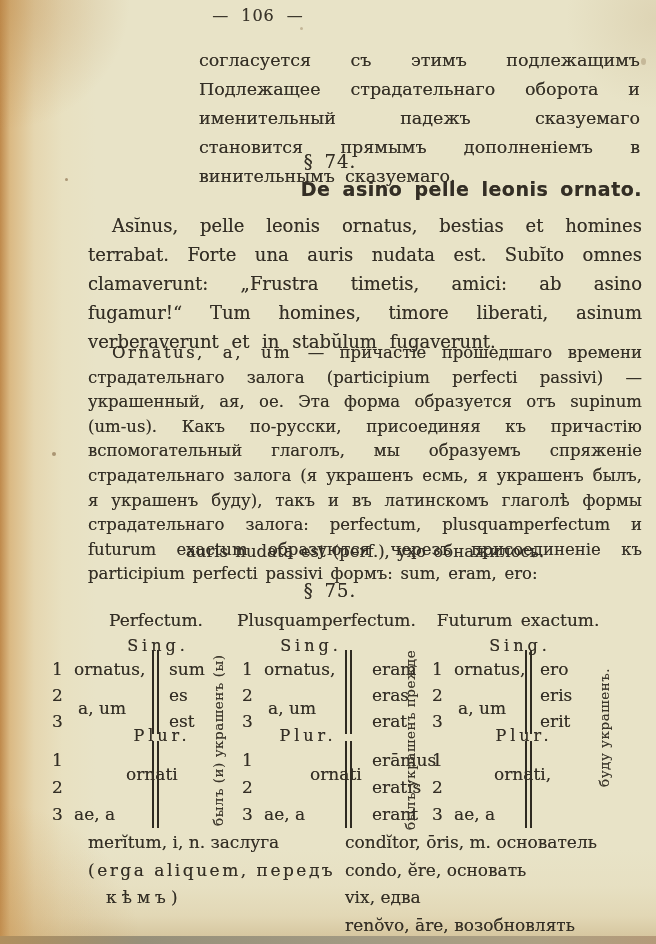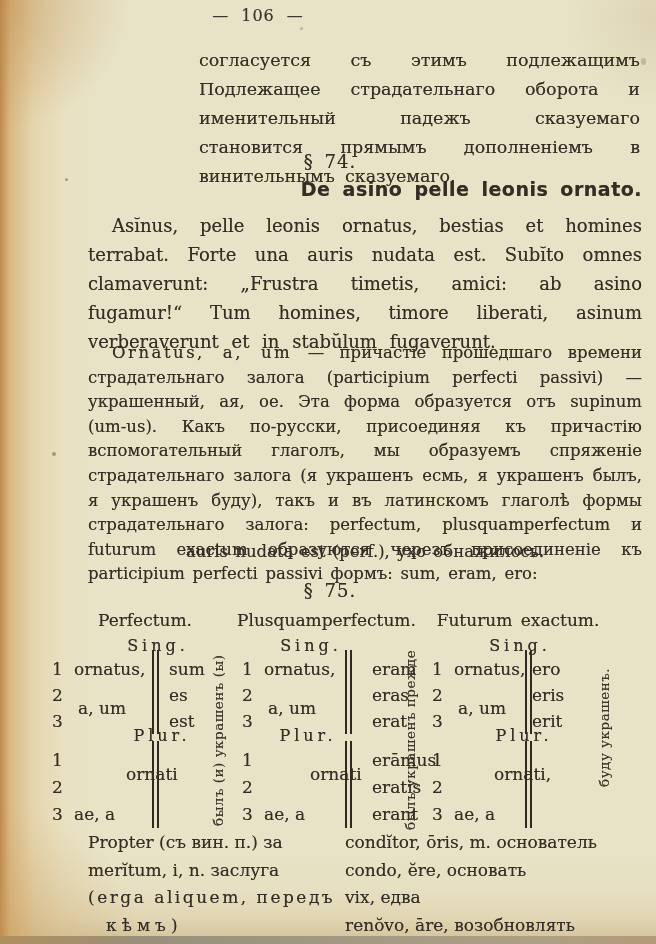--- a/index.html
+++ b/index.html
@@ -38,21 +38,21 @@
   .latin{top:211px;left:88px;width:554px;font-size:18px;line-height:29px;
     word-spacing:7px;text-indent:24px;}
   .note{top:341px;left:88px;width:554px;font-size:16.5px;line-height:24.6px;
     word-spacing:2.5px;text-indent:24px;}
   .note .lead{letter-spacing:2.5px;}
   .example{top:542px;left:88px;width:554px;text-align:center;font-size:16.5px;word-spacing:2px;}
 
   
   .conj-table{top:606px;left:0;width:656px;height:238px;font-size:17px;}
   .tbl-header{top:4px;text-align:center;font-size:17px;word-spacing:3px;}
-  .th1{left:75px;width:140px;}
+  .th1{left:86px;width:140px;}
   .th2{left:237px;width:170px;}
   .th3{left:428px;width:180px;}
   .num-label{text-align:center;font-size:16px;letter-spacing:4px;}
   .sl1{top:30px;left:108px;width:100px;} .sl2{top:30px;left:261px;width:100px;} .sl3{top:30px;left:470px;width:100px;}
   .pl1{top:120px;left:112px;width:100px;} .pl2{top:120px;left:258px;width:100px;} .pl3{top:120px;left:474px;width:100px;}
 
   .cblock{display:flex;align-items:stretch;}
   .sb{top:50px;} .pb{top:141px;}
   .g1{left:52px;} .g2{left:242px;} .g3{left:432px;}
   .cnums{display:flex;flex-direction:column;width:14px;}
@@ -60,21 +60,21 @@
   .pb .cnums span{height:27px;line-height:27px;}
   .cpart{position:relative;box-sizing:border-box;}
   .g1 .cpart{width:86px;} .g2 .cpart{width:89px;} .g3 .cpart{width:79px;}
   .sb .p-top{position:absolute;top:0;left:8px;line-height:26px;white-space:nowrap;}
   .sb .p-bot{position:absolute;top:26px;left:12px;height:52px;display:flex;align-items:center;white-space:nowrap;}
   .pb .p-top{position:absolute;top:0;height:54px;display:flex;align-items:center;white-space:nowrap;margin-left:24px;}
   .g1 .pb-ind{left:36px;} .g2 .pb-ind{left:30px;} .g3 .pb-ind{left:24px;}
   .pb .p-bot{position:absolute;top:54px;left:8px;line-height:27px;white-space:nowrap;}
   .dbar{width:3px;border-left:2px solid #2f2b22;border-right:2px solid #2f2b22;margin-top:-6px;}
   .cforms{display:flex;flex-direction:column;white-space:nowrap;}
-  .g1 .cforms{padding-left:10px;} .g2 .cforms{padding-left:20px;} .g3 .cforms{}
+  .g1 .cforms{padding-left:10px;} .g2 .cforms{padding-left:20px;} .g3 .cforms{padding-left:8px;}
   .sb .cforms span{height:26px;line-height:26px;}
   .pb .cforms span{height:27px;line-height:27px;}
 
   .rot-note{writing-mode:vertical-rl;transform:rotate(180deg);
     font-size:13.5px;letter-spacing:.5px;text-align:center;width:20px;color:#3a352a;}
   .n1{left:210px;top:32px;height:204px;}
   .n2{left:402px;top:32px;height:204px;}
   .n3{left:596px;top:46px;height:150px;}
 
   
@@ -220,21 +220,20 @@
       </div>
       <div class="dbar"></div>
     </div>
 
     <div class="abs rot-note n1">былъ (и) украшенъ (ы)</div>
     <div class="abs rot-note n2">былъ украшенъ прежде</div>
     <div class="abs rot-note n3">буду украшенъ.</div>
   </div>
 
   <div class="abs vocab vocab-left">
-    <div>Propter (съ вин. п.) за</div>
     <div>merĭtum, i, n. заслуга</div>
     <div class="v-spaced">(erga aliquem, передъ</div>
     <div class="v-indent">кѣмъ)</div>
   </div>
 
   <div class="abs vocab vocab-right">
     <div>condĭtor, ōris, m. основатель</div>
     <div>condo, ĕre, основать</div>
     <div>vix, едва</div>
     <div>renŏvo, āre, возобновлять</div>

